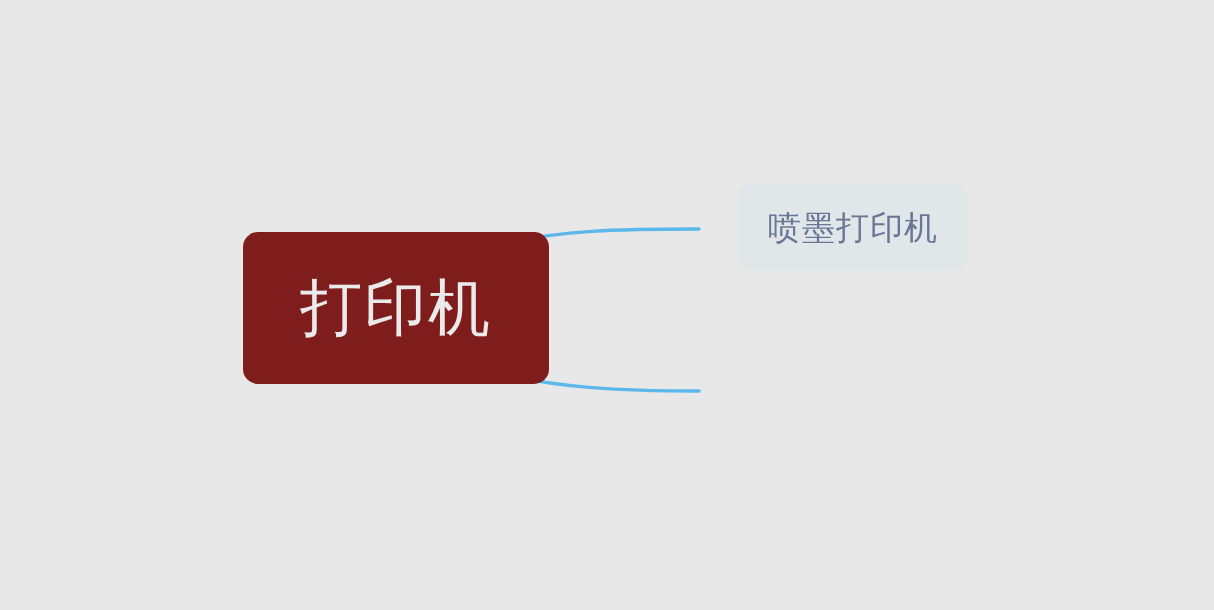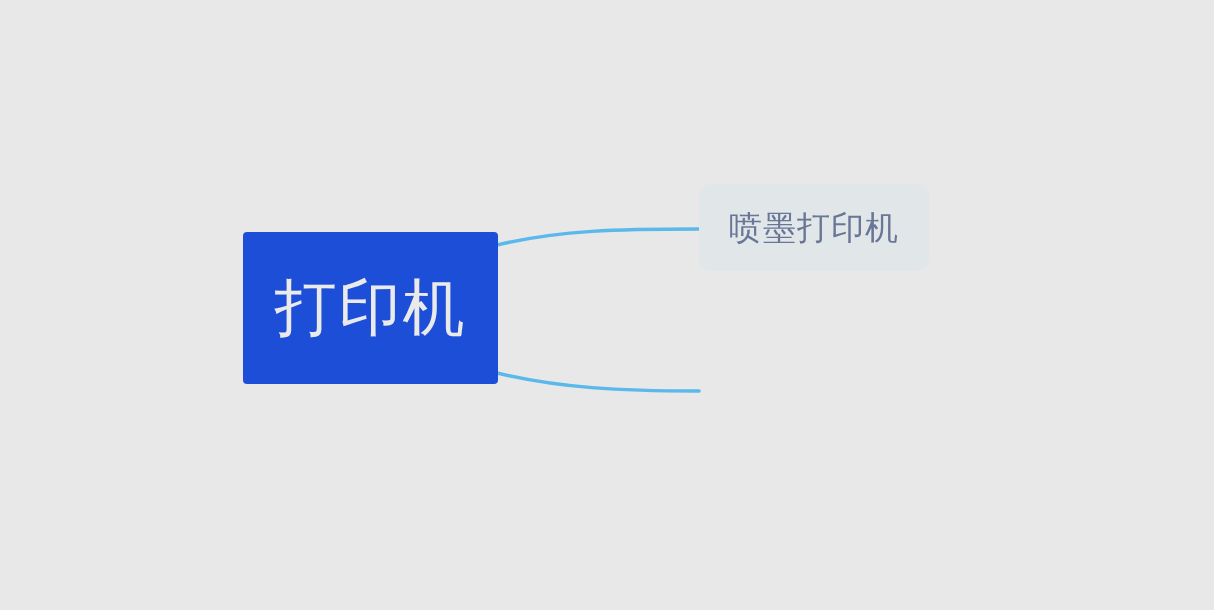--- a/index.html
+++ b/index.html
@@ -27,33 +27,33 @@
     position: absolute;
     display: flex;
     align-items: center;
     justify-content: center;
     box-sizing: border-box;
     cursor: pointer;
   }
   .root-node {
     left: 243px;
     top: 232px;
-    width: 255px;
+    width: 306px;
     height: 152px;
-    border-radius: 4px;
-    background: #1d4ed8;
+    border-radius: 15px;
+    background: #7f1d1d;
   }
   .root-node .label {
     font-size: 62px;
     color: #eaeaea;
     letter-spacing: 2px;
     line-height: 1;
   }
   .child-node {
-    left: 699px;
+    left: 738px;
     width: 230px;
     height: 87px;
     border-radius: 12px;
   }
   .child-node .label {
     font-size: 33px;
     line-height: 1;
     letter-spacing: 1px;
   }
   .child-1 {

